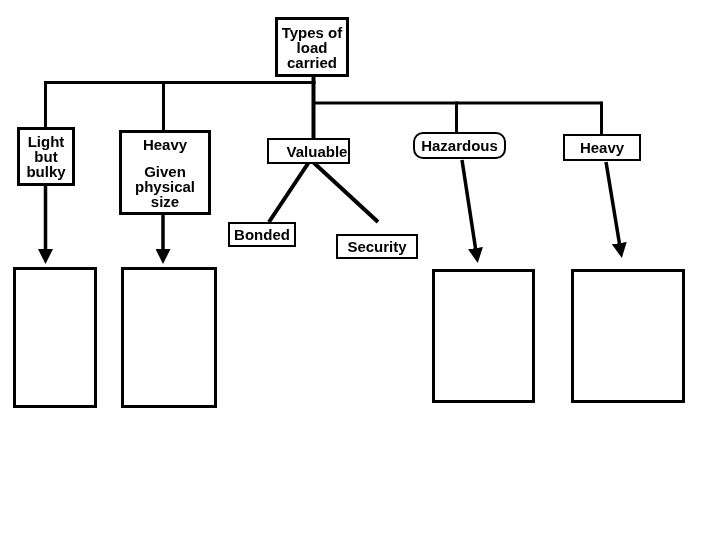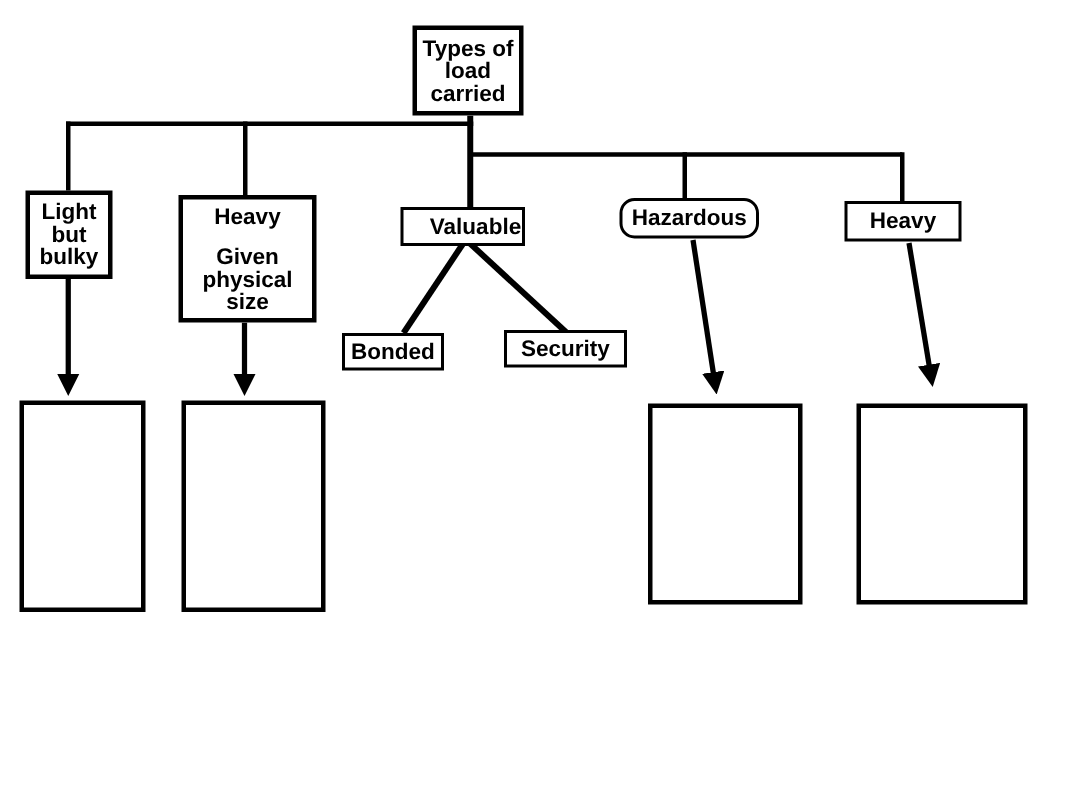--- a/index.html
+++ b/index.html
@@ -45,21 +45,21 @@
   .n-types     { left: 275px; top: 17px;  width: 74px;  height: 60px; }
   .n-light     { left: 17px;  top: 127px; width: 58px;  height: 59px; }
   .n-heavy     { left: 119px; top: 130px; width: 92px;  height: 85px;
                  flex-direction: column; justify-content: flex-start;
                  padding-top: 4px; }
   .n-heavy .sublabel { margin-top: 12px; }
   .n-valuable  { left: 267px; top: 138px; width: 83px;  height: 26px; padding-left: 17px; }
   .n-hazardous { left: 413px; top: 132px; width: 93px;  height: 27px; border-radius: 10px; }
   .n-plant     { left: 563px; top: 134px; width: 78px;  height: 27px; }
   .n-bonded    { left: 228px; top: 222px; width: 68px;  height: 25px; }
-  .n-security  { left: 336px; top: 220px; width: 82px;  height: 25px; }
+  .n-security  { left: 336px; top: 234px; width: 82px;  height: 25px; }
 
   .n-empty1 { left: 13px;  top: 267px; width: 84px;  height: 141px; }
   .n-empty2 { left: 121px; top: 267px; width: 96px;  height: 141px; }
   .n-empty3 { left: 432px; top: 269px; width: 103px; height: 134px; }
   .n-empty4 { left: 571px; top: 269px; width: 114px; height: 134px; }
 </style>
 </head>
 <body>
 
 <div class="stage" style="--ink: #000000; --bg: #ffffff;">

